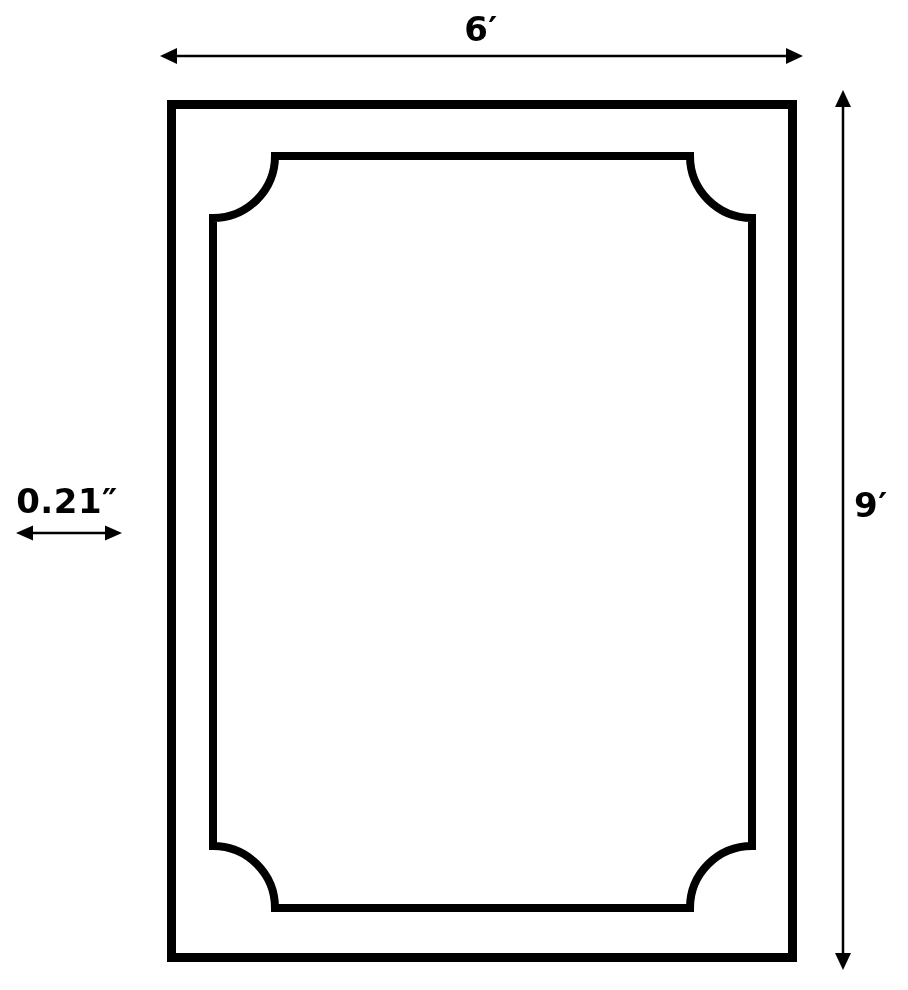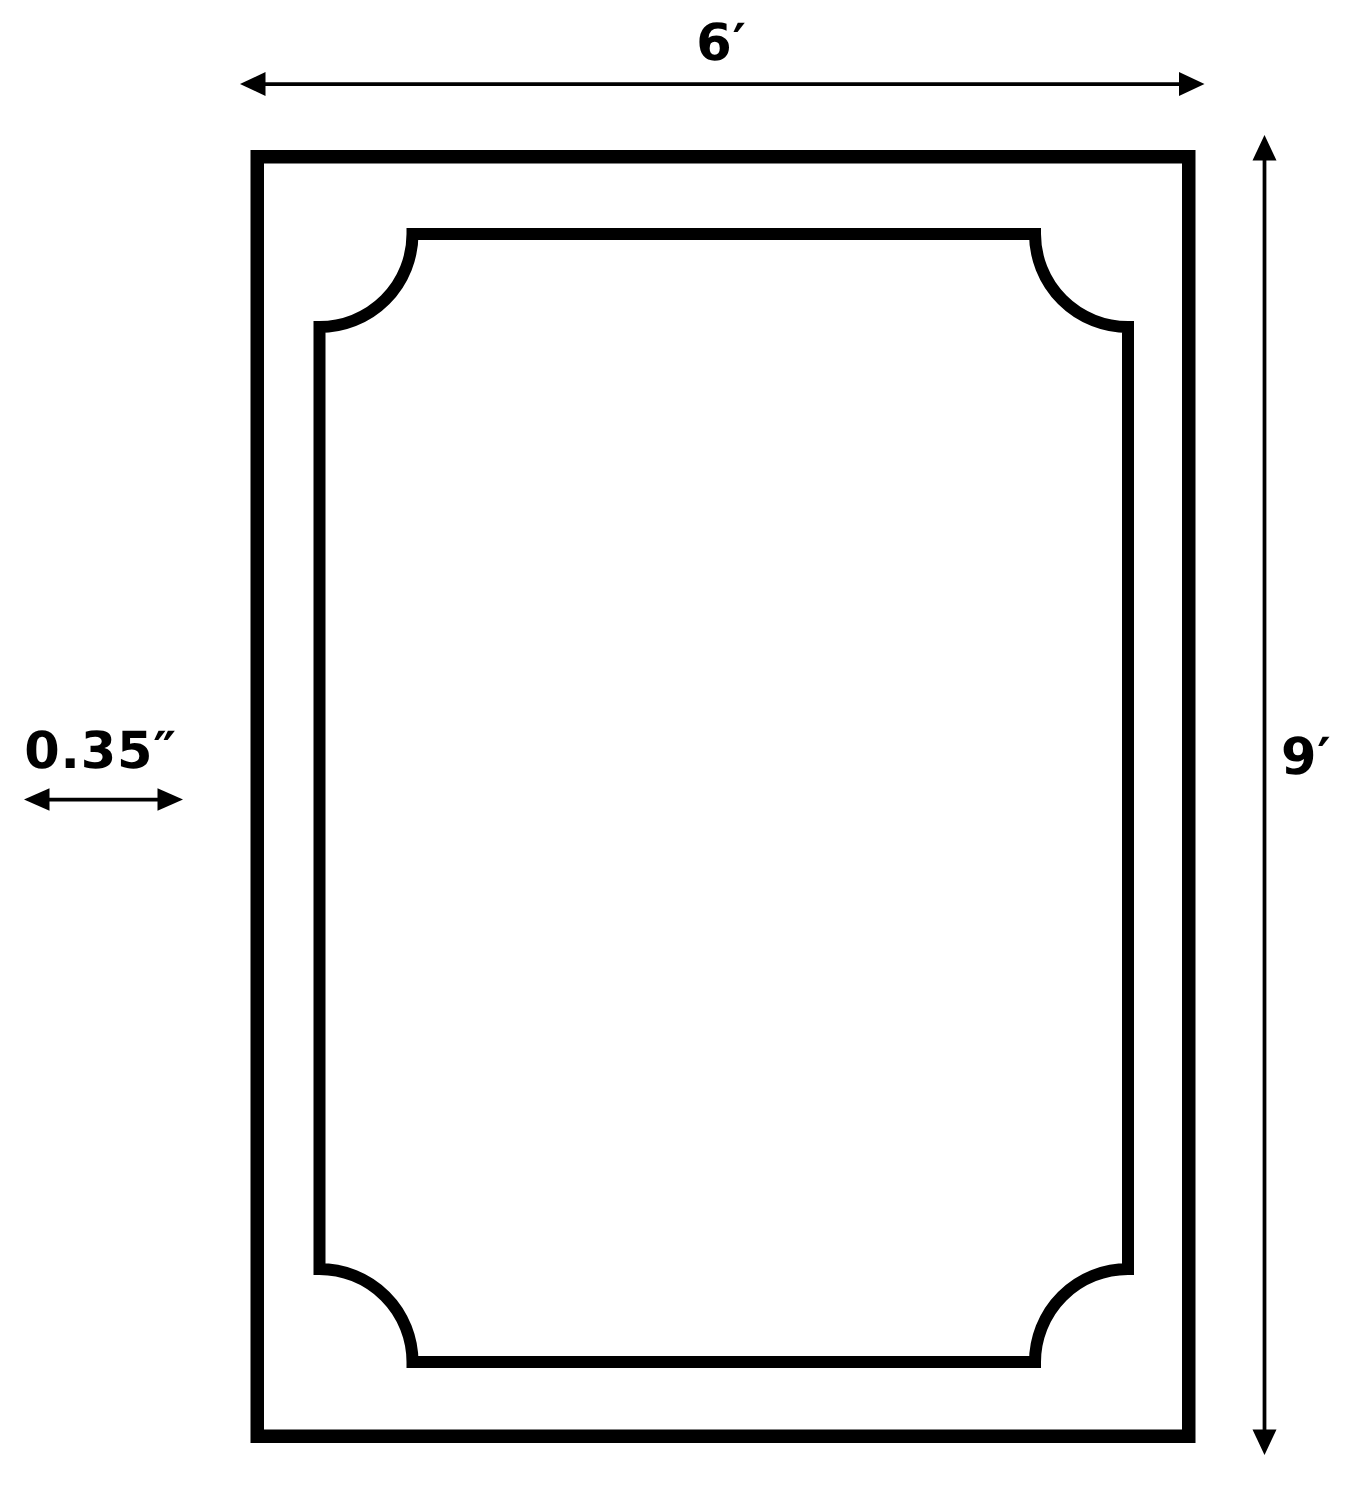--- a/index.html
+++ b/index.html
@@ -69,15 +69,15 @@
       <line x1="28" y1="533" x2="110" y2="533" stroke="currentColor" stroke-width="2.5"></line>
       <polygon points="16,533 33,525.5 33,540.5" fill="currentColor"></polygon>
       <polygon points="122,533 105,525.5 105,540.5" fill="currentColor"></polygon>
     </g>
   </svg>
 
   <div class="dim-label width-label">6′</div>
 
   <div class="dim-label height-label">9′</div>
 
-  <div class="dim-label thickness-label">0.35″</div>
+  <div class="dim-label thickness-label">0.21″</div>
 
 </div>
 
 </body></html>

